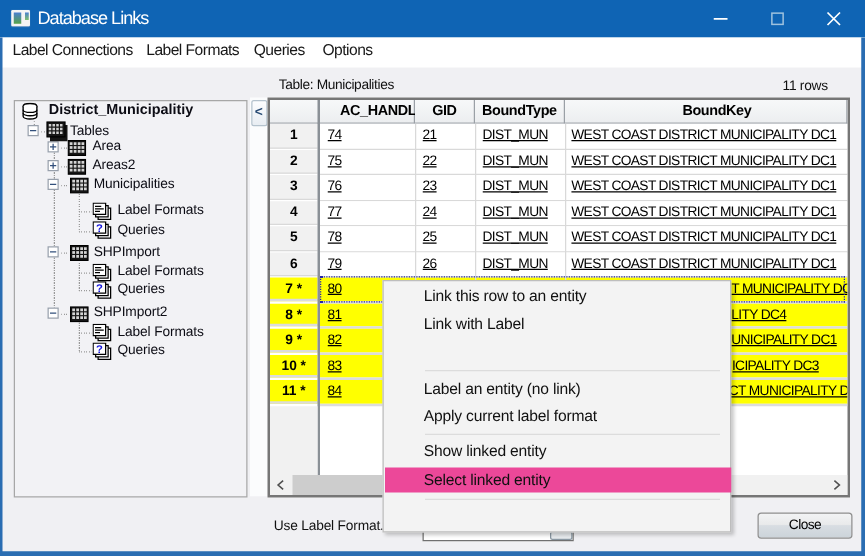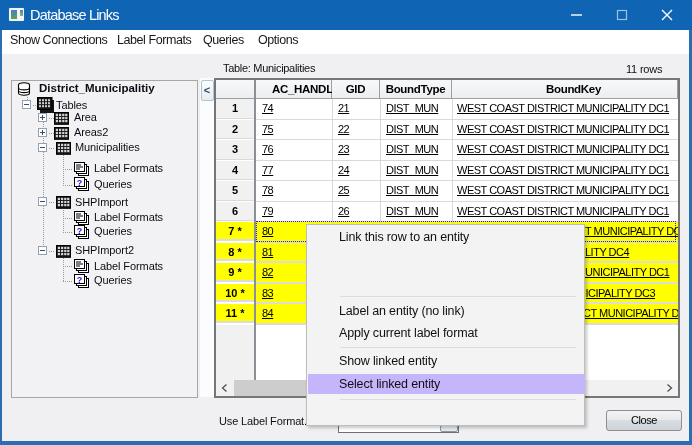--- a/index.html
+++ b/index.html
@@ -43,39 +43,39 @@
 #hthumb { position:absolute; left:18px; top:0; width:326px; height:16px; background:#cdcdcd; }
 
 #uselabel { left:219px; top:415.2px; font-size:11px; letter-spacing:-0.15px; color:#101010; }
 #combo { left:338px; top:420px; width:121px; height:13px; background:#fff; border:1px solid #707070; }
 #combo-notch { left:440px; top:425px; width:18px; height:7px; background:#e8ecef; border:1px solid #8a98a3; border-radius:2px;}
 #closebtn { left:606px; top:410px; width:76px; height:21px; border:1px solid #8e8e8e; border-radius:3px; background:linear-gradient(#f2f3f4 0%,#e9eaeb 45%,#d8dde2 50%,#ccd4da 100%); font-size:11px; letter-spacing:-0.45px; text-align:center; line-height:19px; color:#000; }
 
 #cmenu { left:306px; top:224px; width:279px; height:202px; background:#f3f3f3; border:1px solid #bdbdbd; box-shadow:2px 2px 3px rgba(0,0,0,0.22); }
 .mitem { position:absolute; left:1px; width:277px; height:20px; font-size:12.5px; letter-spacing:-0.15px; color:#101010; line-height:20px; padding-left:31px; }
 .msep { position:absolute; left:33px; width:236px; height:1px; background:#dcdcdc; }
-.mhl { background:#c4b5fd; }
+.mhl { background:#ec4899; }
 </style>
 </head>
 <body>
 
 <div class="abs" id="titlebar"></div>
 <div class="abs" id="title-ico">
     <div class="p1"></div>
     <div class="p2"></div>
   </div>
 <div class="abs" id="title-txt">Database Links</div>
 <svg class="abs" style="left:554px;top:0;width:138px;height:30px" viewBox="0 0 138 30">
   <line x1="17" y1="15" x2="28" y2="15" stroke="#ffffff" stroke-width="1.4"></line>
   <rect x="63.5" y="10.5" width="9" height="9" fill="none" stroke="#9fc2de" stroke-width="1.2"></rect>
   <path d="M108 10 L118 20 M118 10 L108 20" stroke="#ffffff" stroke-width="1.4"></path>
 </svg>
 
 <div class="abs" id="menubar">
-  <span style="left:10px">Show Connections</span>
+  <span style="left:10px">Label Connections</span>
   <span style="left:117px">Label Formats</span>
   <span style="left:203px">Queries</span>
   <span style="left:258px">Options</span>
 </div>
 
 <div class="abs frame" style="left:0;top:30px;width:2px;height:415px"></div>
 <div class="abs frame" style="left:689px;top:30px;width:3px;height:415px"></div>
 <div class="abs frame" style="left:0;top:441px;width:692px;height:4px"></div>
 
 <div class="abs" id="tbl-label">Table: Municipalities</div>
@@ -359,20 +359,21 @@
 </div>
   </div>
 
 <div class="abs" id="uselabel">Use Label Format.</div>
 <div class="abs" id="combo"></div>
 <div class="abs" id="combo-notch"></div>
 <div class="abs" id="closebtn">Close</div>
 
 <div class="abs" id="cmenu">
   <div class="mitem" style="top:2px">Link this row to an entity</div>
+  <div class="mitem" style="top:24px">Link with Label</div>
   <div class="msep" style="top:71px"></div>
   <div class="mitem" style="top:76px">Label an entity (no link)</div>
   <div class="mitem" style="top:98px">Apply current label format</div>
   <div class="msep" style="top:122px"></div>
   <div class="mitem" style="top:126px">Show linked entity</div>
   <div class="mitem mhl" style="top:149px">Select linked entity</div>
   <div class="msep" style="top:174px"></div>
 </div>
 
 </body></html>

